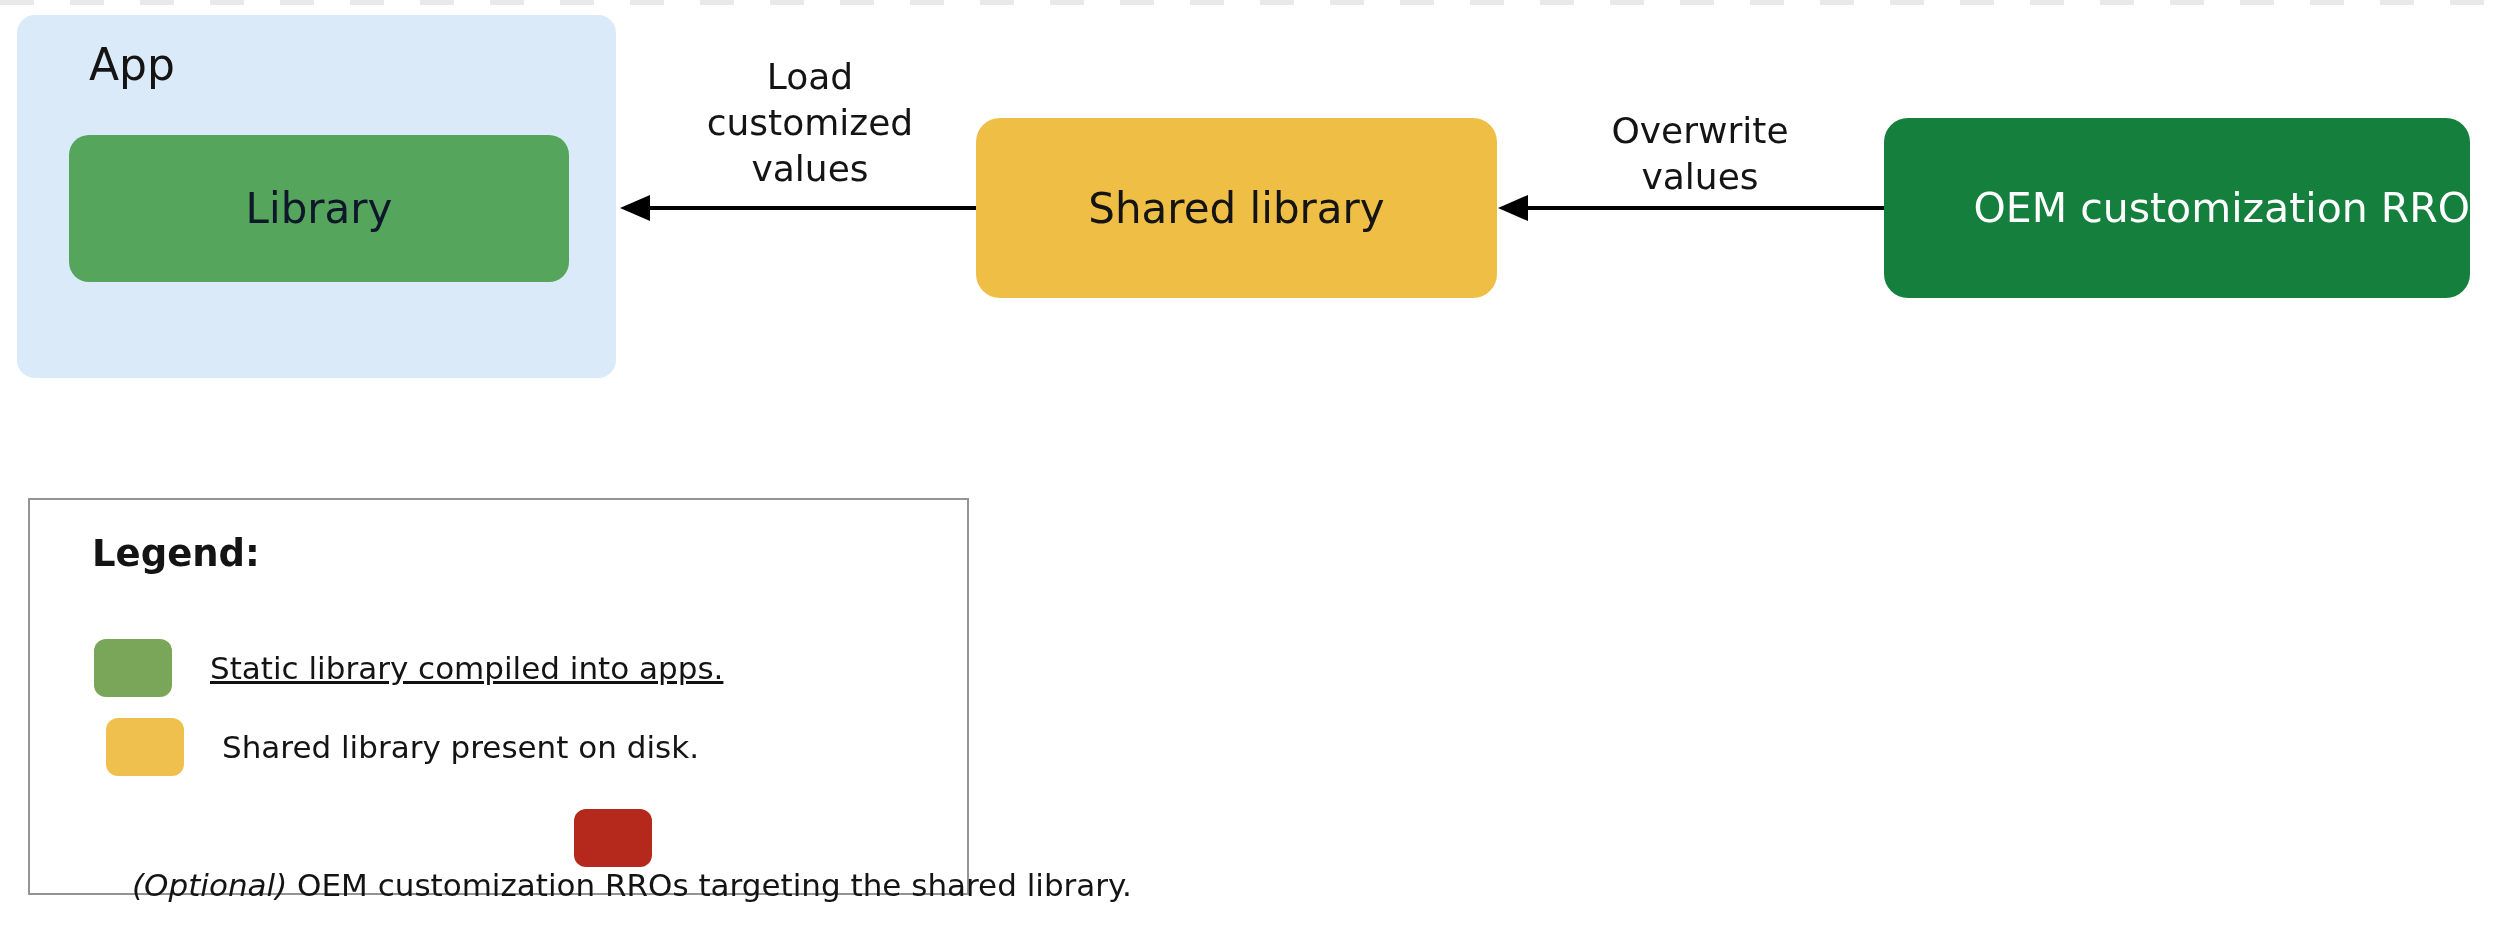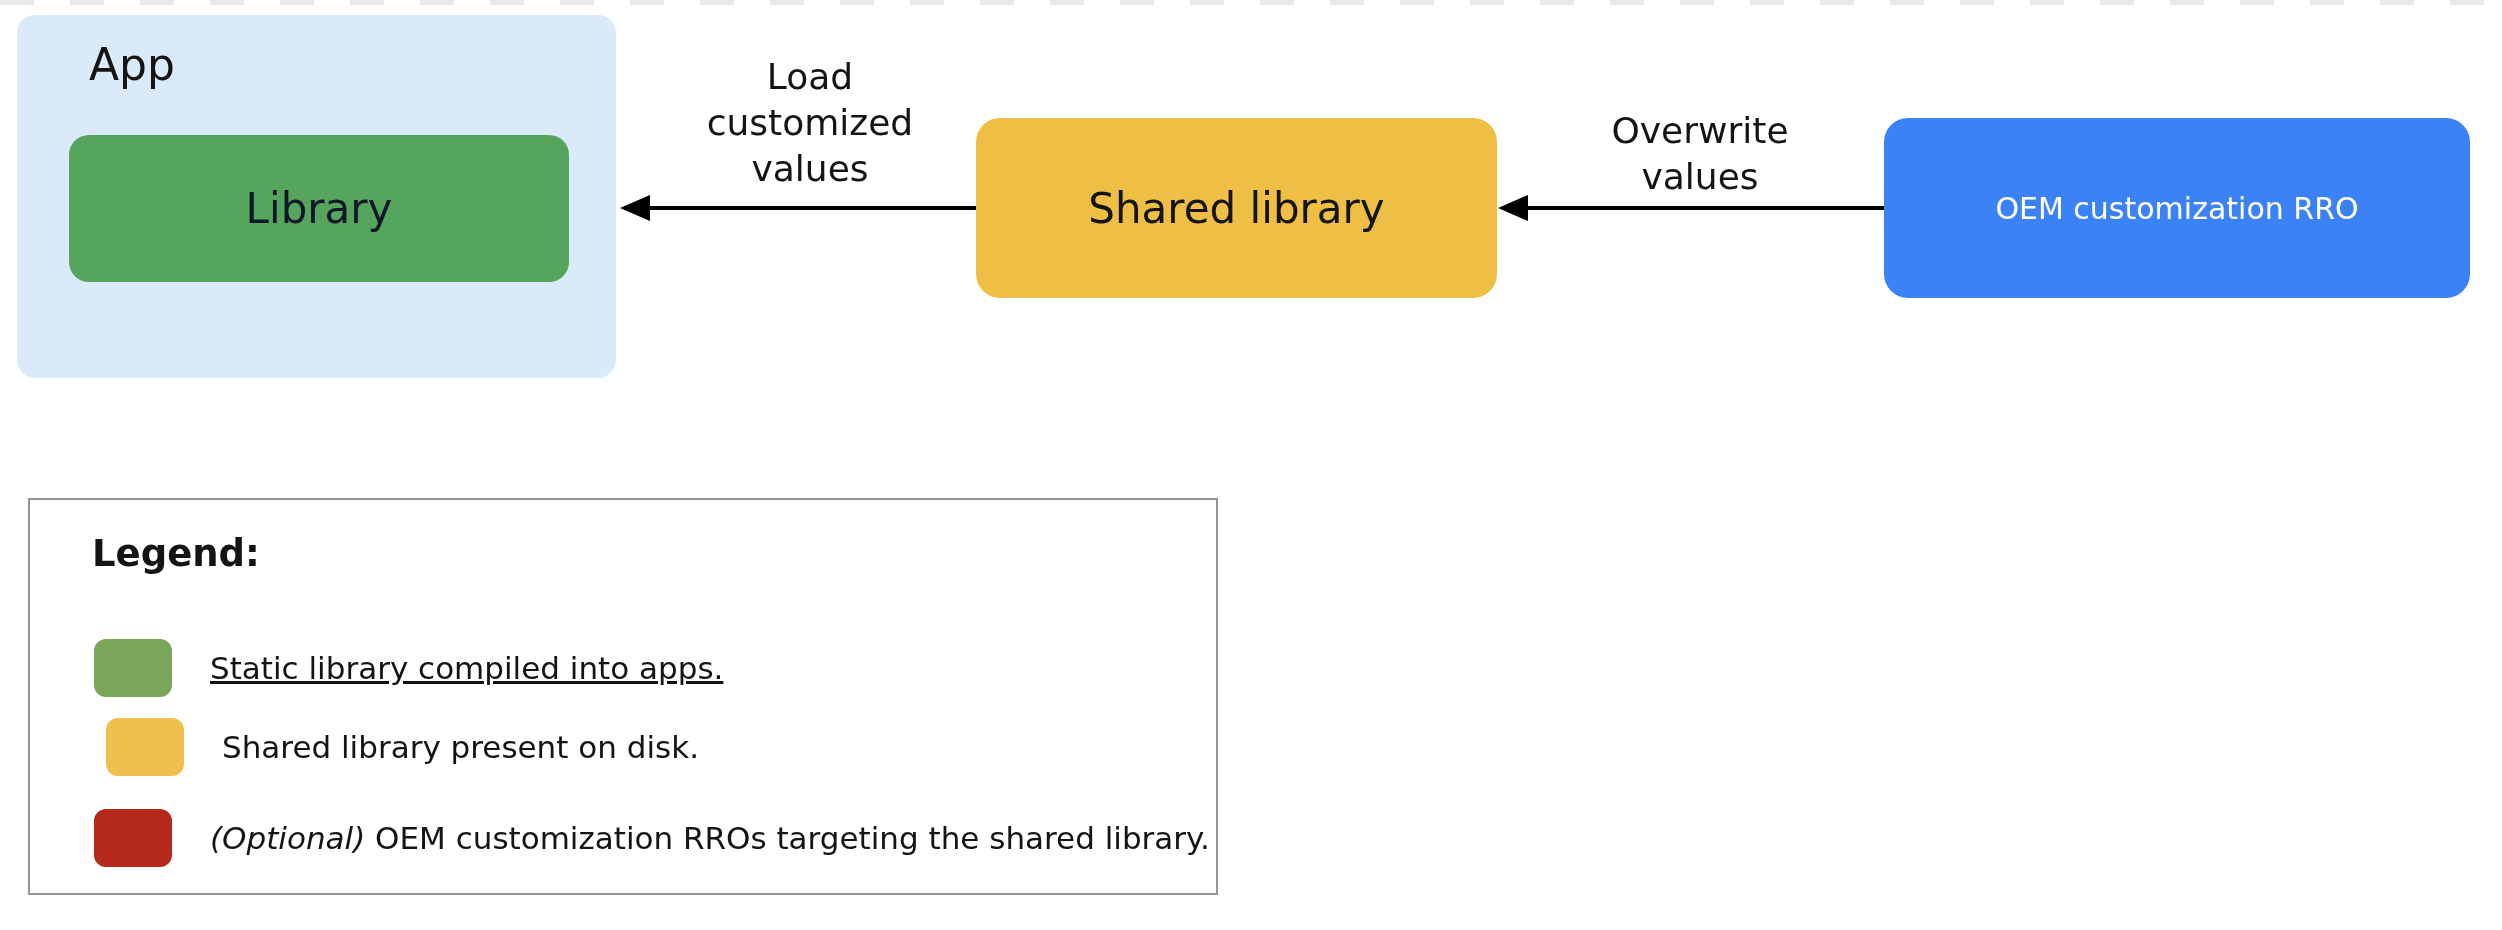--- a/index.html
+++ b/index.html
@@ -11,44 +11,44 @@
     background:repeating-linear-gradient(to right,#e9e9e9 0 34px,#ffffff 34px 70px);}
 
   
   .app-group{position:absolute;left:17px;top:15px;width:599px;height:363px;
     background:#dbeaf9;border-radius:18px;}
   .app-label{position:absolute;left:72px;top:24px;font-size:44px;color:#141414;}
   .node{position:absolute;display:flex;align-items:center;justify-content:center;
     border-radius:24px;font-size:42px;}
   .library-box{left:69px;top:135px;width:500px;height:147px;background:#55a55c;color:#0f172a;border-radius:20px;}
   .shared-box{left:976px;top:118px;width:521px;height:180px;background:#efbe45;color:#141414;}
-  .oem-box{left:1884px;top:118px;width:586px;height:180px;background:#3b82f6;color:#ffffff;font-size:30px;}
+  .oem-box{left:1884px;top:118px;width:586px;height:180px;background:#15803d;color:#ffffff;font-size:41px;justify-content:flex-end;}
 
   
   .arrow-line{position:absolute;height:4px;background:#000;top:206px;}
   .line-1{left:646px;width:330px;}
   .line-2{left:1524px;width:360px;}
   .arrow-head{position:absolute;width:0;height:0;top:195px;
     border-top:13px solid transparent;border-bottom:13px solid transparent;
     border-right:30px solid #000;}
   .head-1{left:620px;}
   .head-2{left:1498px;}
   .arrow-label{position:absolute;text-align:center;font-size:36px;line-height:46px;
     white-space:pre-line;color:#141414;}
   .label-1{left:660px;width:300px;top:54px;}
   .label-2{left:1540px;width:320px;top:108px;}
 
   
-  .legend{position:absolute;left:28px;top:498px;width:1190px;height:397px;
+  .legend{position:absolute;left:28px;top:498px;width:941px;height:397px;
     box-sizing:border-box;background:#ffffff;border:2px solid #949494;}
   .legend-title{position:absolute;left:62px;top:32px;font-size:37px;font-weight:bold;color:#141414;}
   .legend-row{position:absolute;left:64px;height:58px;display:flex;align-items:center;}
   .row-0{top:139px;text-decoration:underline;}
   .row-1{top:218px;margin-left:12px;}
-  .row-2{top:309px;}
+  .row-2{top:309px;flex-direction:column;}
   .swatch{width:78px;height:58px;border-radius:12px;flex:0 0 auto;}
   .legend-text{margin-left:38px;font-size:31px;color:#141414;white-space:nowrap;}
   .legend-text .em{font-style:italic;}
 </style>
 </head>
 <body>
 
 <div class="canvas">
 
   <div class="top-dashes"></div>

